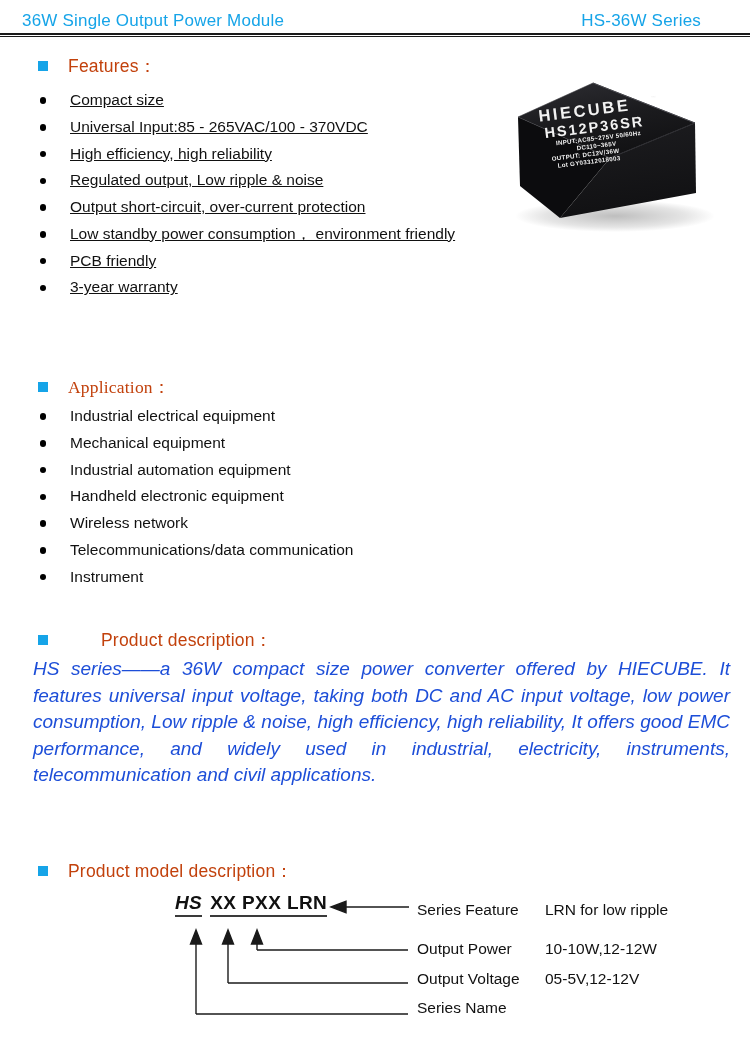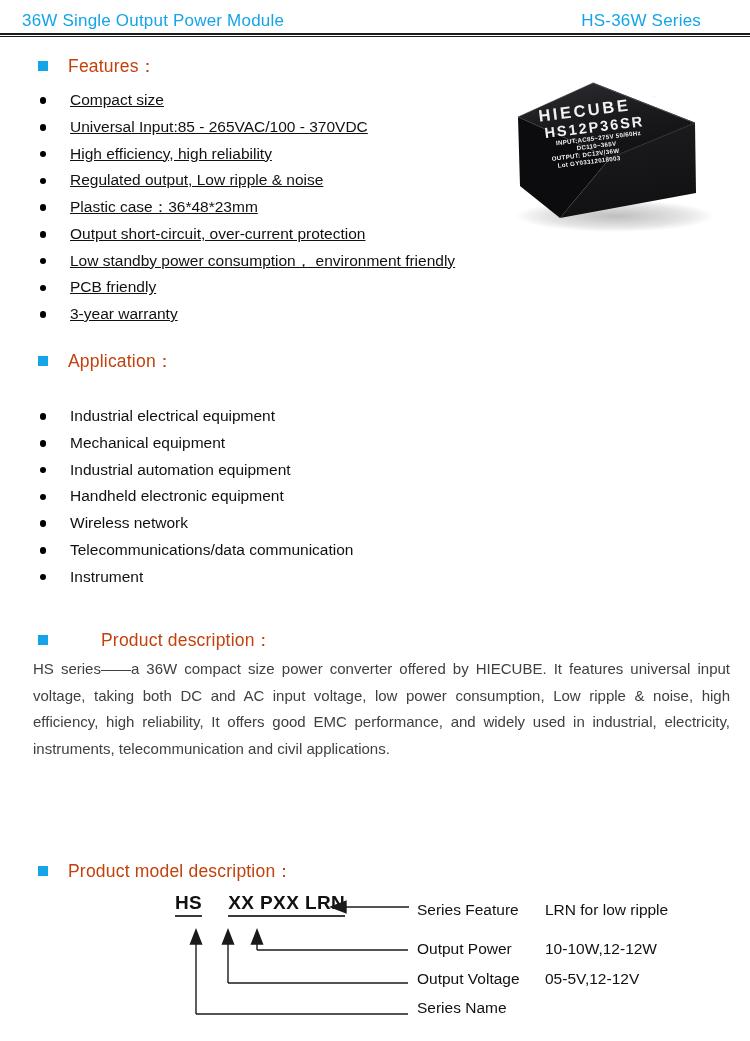--- a/index.html
+++ b/index.html
@@ -16,44 +16,44 @@
   .rule{position:absolute;left:0;top:32.5px;width:750px;}
   .rule .r1{height:2.4px;background:#1a1a1a;}
   .rule .r2{height:1.2px;background:#1a1a1a;margin-top:1.3px;}
   
   .heading{
     position:absolute;display:flex;align-items:center;
     font-size:17.5px;color:#c2410c;letter-spacing:.2px;white-space:nowrap;
   }
   .heading .sq{width:10px;height:10px;background:#16a4e8;margin-right:20px;flex:0 0 auto;}
   #h-features{left:38px;top:54px;}
-  #h-application{left:38px;top:349px;}
+  #h-application{left:38px;top:375px;font-family:Liberation Serif, serif;}
   #h-description{left:38px;top:628px;gap:33px;}
   #h-model{left:38px;top:859px;}
   
   ul.blist{position:absolute;list-style:none;margin:0;padding:0;font-size:15.5px;color:#111;}
   ul.blist li{position:relative;padding-left:36px;line-height:26.75px;white-space:nowrap;}
   ul.blist li::before{
     content:"";position:absolute;left:6px;top:10.4px;width:6.4px;height:6.4px;
     border-radius:50%;background:#000;
   }
   #features-list{left:34px;top:87px;text-decoration:underline;}
   #application-list{left:34px;top:403px;}
   
   .para{
     position:absolute;left:33px;top:656px;width:697px;
-    font-size:15px;line-height:26.6px;text-align:justify;color:#404040;
+    font-size:19px;line-height:26.6px;text-align:justify;color:#1d4ed8;font-style:italic;
   }
   
   .model-code{
     position:absolute;left:175px;top:892px;font-size:19px;font-weight:bold;
     color:#111;letter-spacing:.4px;white-space:nowrap;
   }
   .model-code span{display:inline-block;border-bottom:2px solid #3a3a3a;padding-bottom:1px;}
-  .model-code .p1{margin-right:26px;}
+  .model-code .p1{margin-right:8px;font-style:italic;}
   .mlabel,.mvalue{position:absolute;font-size:15.5px;line-height:18px;color:#111;white-space:nowrap;}
   .mlabel{left:417px;}
   .mvalue{left:545px;}
   .row1{top:901px;} .row2{top:940px;} .row3{top:970px;} .row4{top:999px;}
   
   .overlay{position:absolute;left:0;top:0;width:750px;height:1041px;pointer-events:none;}
   .photo{position:absolute;left:503px;top:68px;width:215px;height:165px;}
 </style>
 </head>
 <body>
@@ -71,21 +71,20 @@
 
   <div class="heading" id="h-features">
     <span class="sq"></span>
     <span>Features：</span>
   </div>
   <ul class="blist" id="features-list">
     <li>Compact size</li>
     <li>Universal Input:85 - 265VAC/100 - 370VDC</li>
     <li>High efficiency, high reliability</li>
     <li>Regulated output, Low ripple &amp; noise</li>
-    <li>Plastic case：36*48*23mm</li>
     <li>Output short-circuit, over-current protection</li>
     <li>Low standby power consumption， environment friendly</li>
     <li>PCB friendly</li>
     <li>3-year warranty</li>
   </ul>
 
   <div class="photo">
     <svg width="215" height="165" viewBox="0 0 215 165">
       <defs>
         <radialGradient id="shadowGrad" cx="50%" cy="50%" r="50%">

